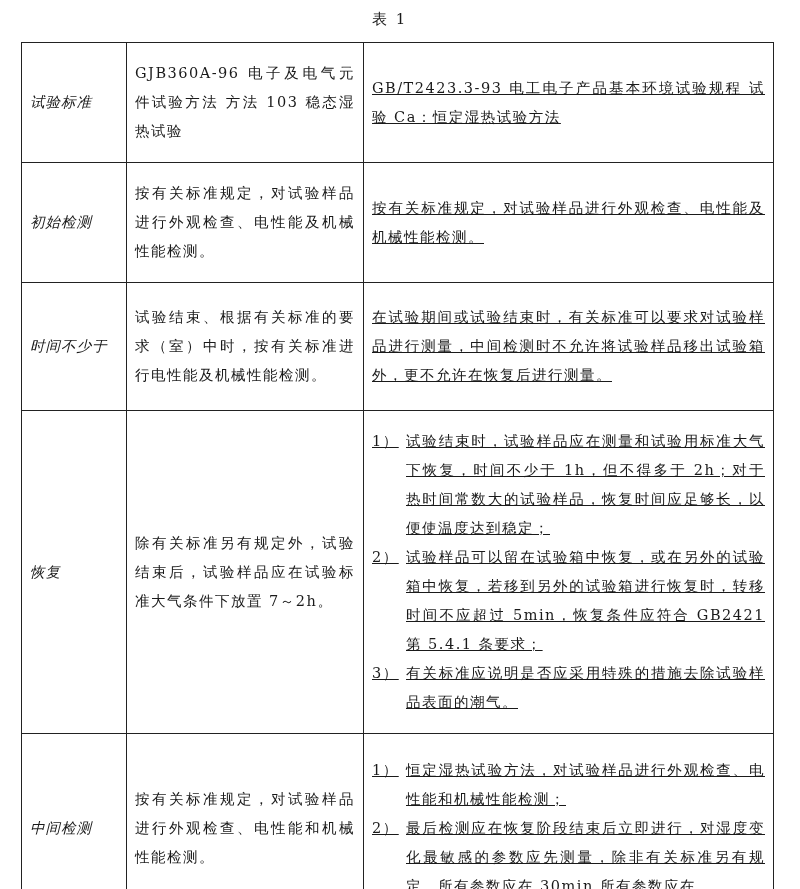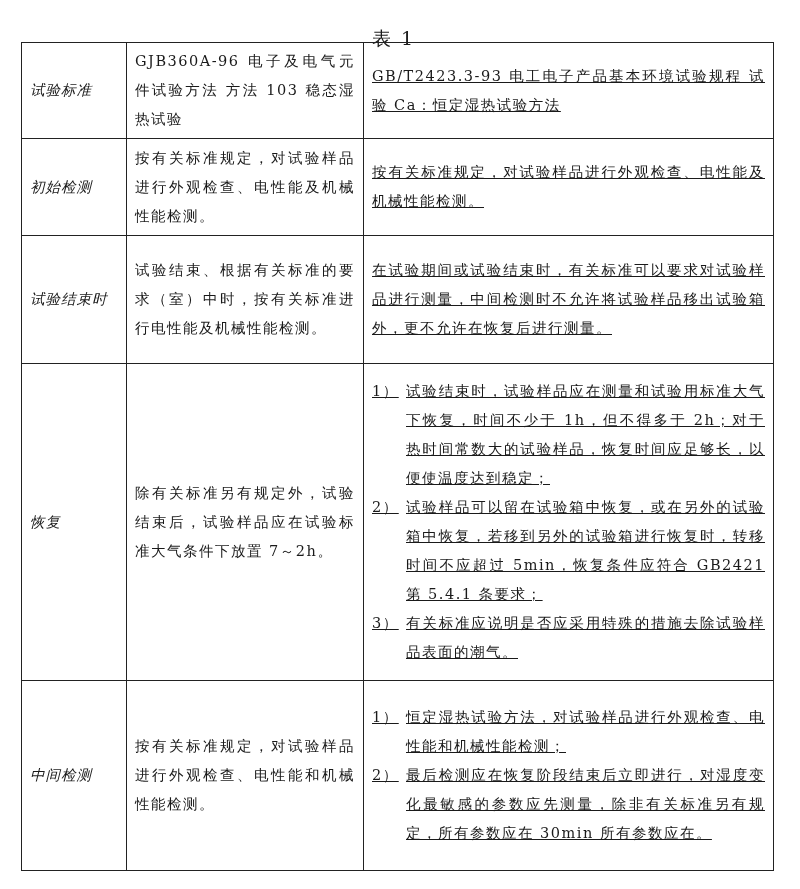--- a/index.html
+++ b/index.html
@@ -2,34 +2,34 @@
 <html><head>
 <meta charset="utf-8">
 <style>
   html, body { margin: 0; padding: 0; background: #ffffff; }
   body {
     width: 800px; height: 889px; position: relative; overflow: hidden;
     font-family: "DejaVu Serif", "Liberation Serif", serif;
     color: #1a1a1a;
   }
   .title {
-    position: absolute; left: 372px; top: 26px;
-    font-size: 19px; letter-spacing: 2px; text-align: center;
+    position: absolute; left: 372px; top: 10px;
+    font-size: 15px; letter-spacing: 2px; text-align: center;
   }
   table.spec {
     position: absolute; left: 21px; top: 42px;
     width: 752px;
     border-collapse: collapse;
     table-layout: fixed;
     font-size: 14.5px;
   }
   table.spec td {
     border: 1.5px solid #222;
     vertical-align: middle;
-    padding: 4px 8px;
+    padding: 16px 8px;
     line-height: 29px;
   }
   col.c1 { width: 105px; }
   col.c2 { width: 237px; }
   col.c3 { width: 410px; }
   td.label { padding-left: 10px; letter-spacing: 1px; font-style: italic; }
   td.mid { letter-spacing: 1.5px; text-align: justify; }
   td.right { letter-spacing: 1.5px; text-align: justify; text-decoration: underline; }
   .ol { margin: 0; padding: 0; list-style: none; }
   .ol li { display: flex; }
@@ -57,21 +57,21 @@
       <td class="label">试验标准</td>
       <td class="mid">GJB360A-96 电子及电气元件试验方法 方法 103 稳态湿热试验</td>
       <td class="right">GB/T2423.3-93 电工电子产品基本环境试验规程 试验 Ca：恒定湿热试验方法</td>
     </tr>
     <tr class="r2">
       <td class="label">初始检测</td>
       <td class="mid">按有关标准规定，对试验样品进行外观检查、电性能及机械性能检测。</td>
       <td class="right">按有关标准规定，对试验样品进行外观检查、电性能及机械性能检测。</td>
     </tr>
     <tr class="r3">
-      <td class="label">试验结束时</td>
+      <td class="label">时间不少于</td>
       <td class="mid">试验结束、根据有关标准的要求（室）中时，按有关标准进行电性能及机械性能检测。</td>
       <td class="right">在试验期间或试验结束时，有关标准可以要求对试验样品进行测量，中间检测时不允许将试验样品移出试验箱外，更不允许在恢复后进行测量。</td>
     </tr>
     <tr class="r4">
       <td class="label">恢复</td>
       <td class="mid">除有关标准另有规定外，试验结束后，试验样品应在试验标准大气条件下放置 7～2h。</td>
       <td class="right">
         <ul class="ol">
           <li>
             <span class="num">1）</span>

